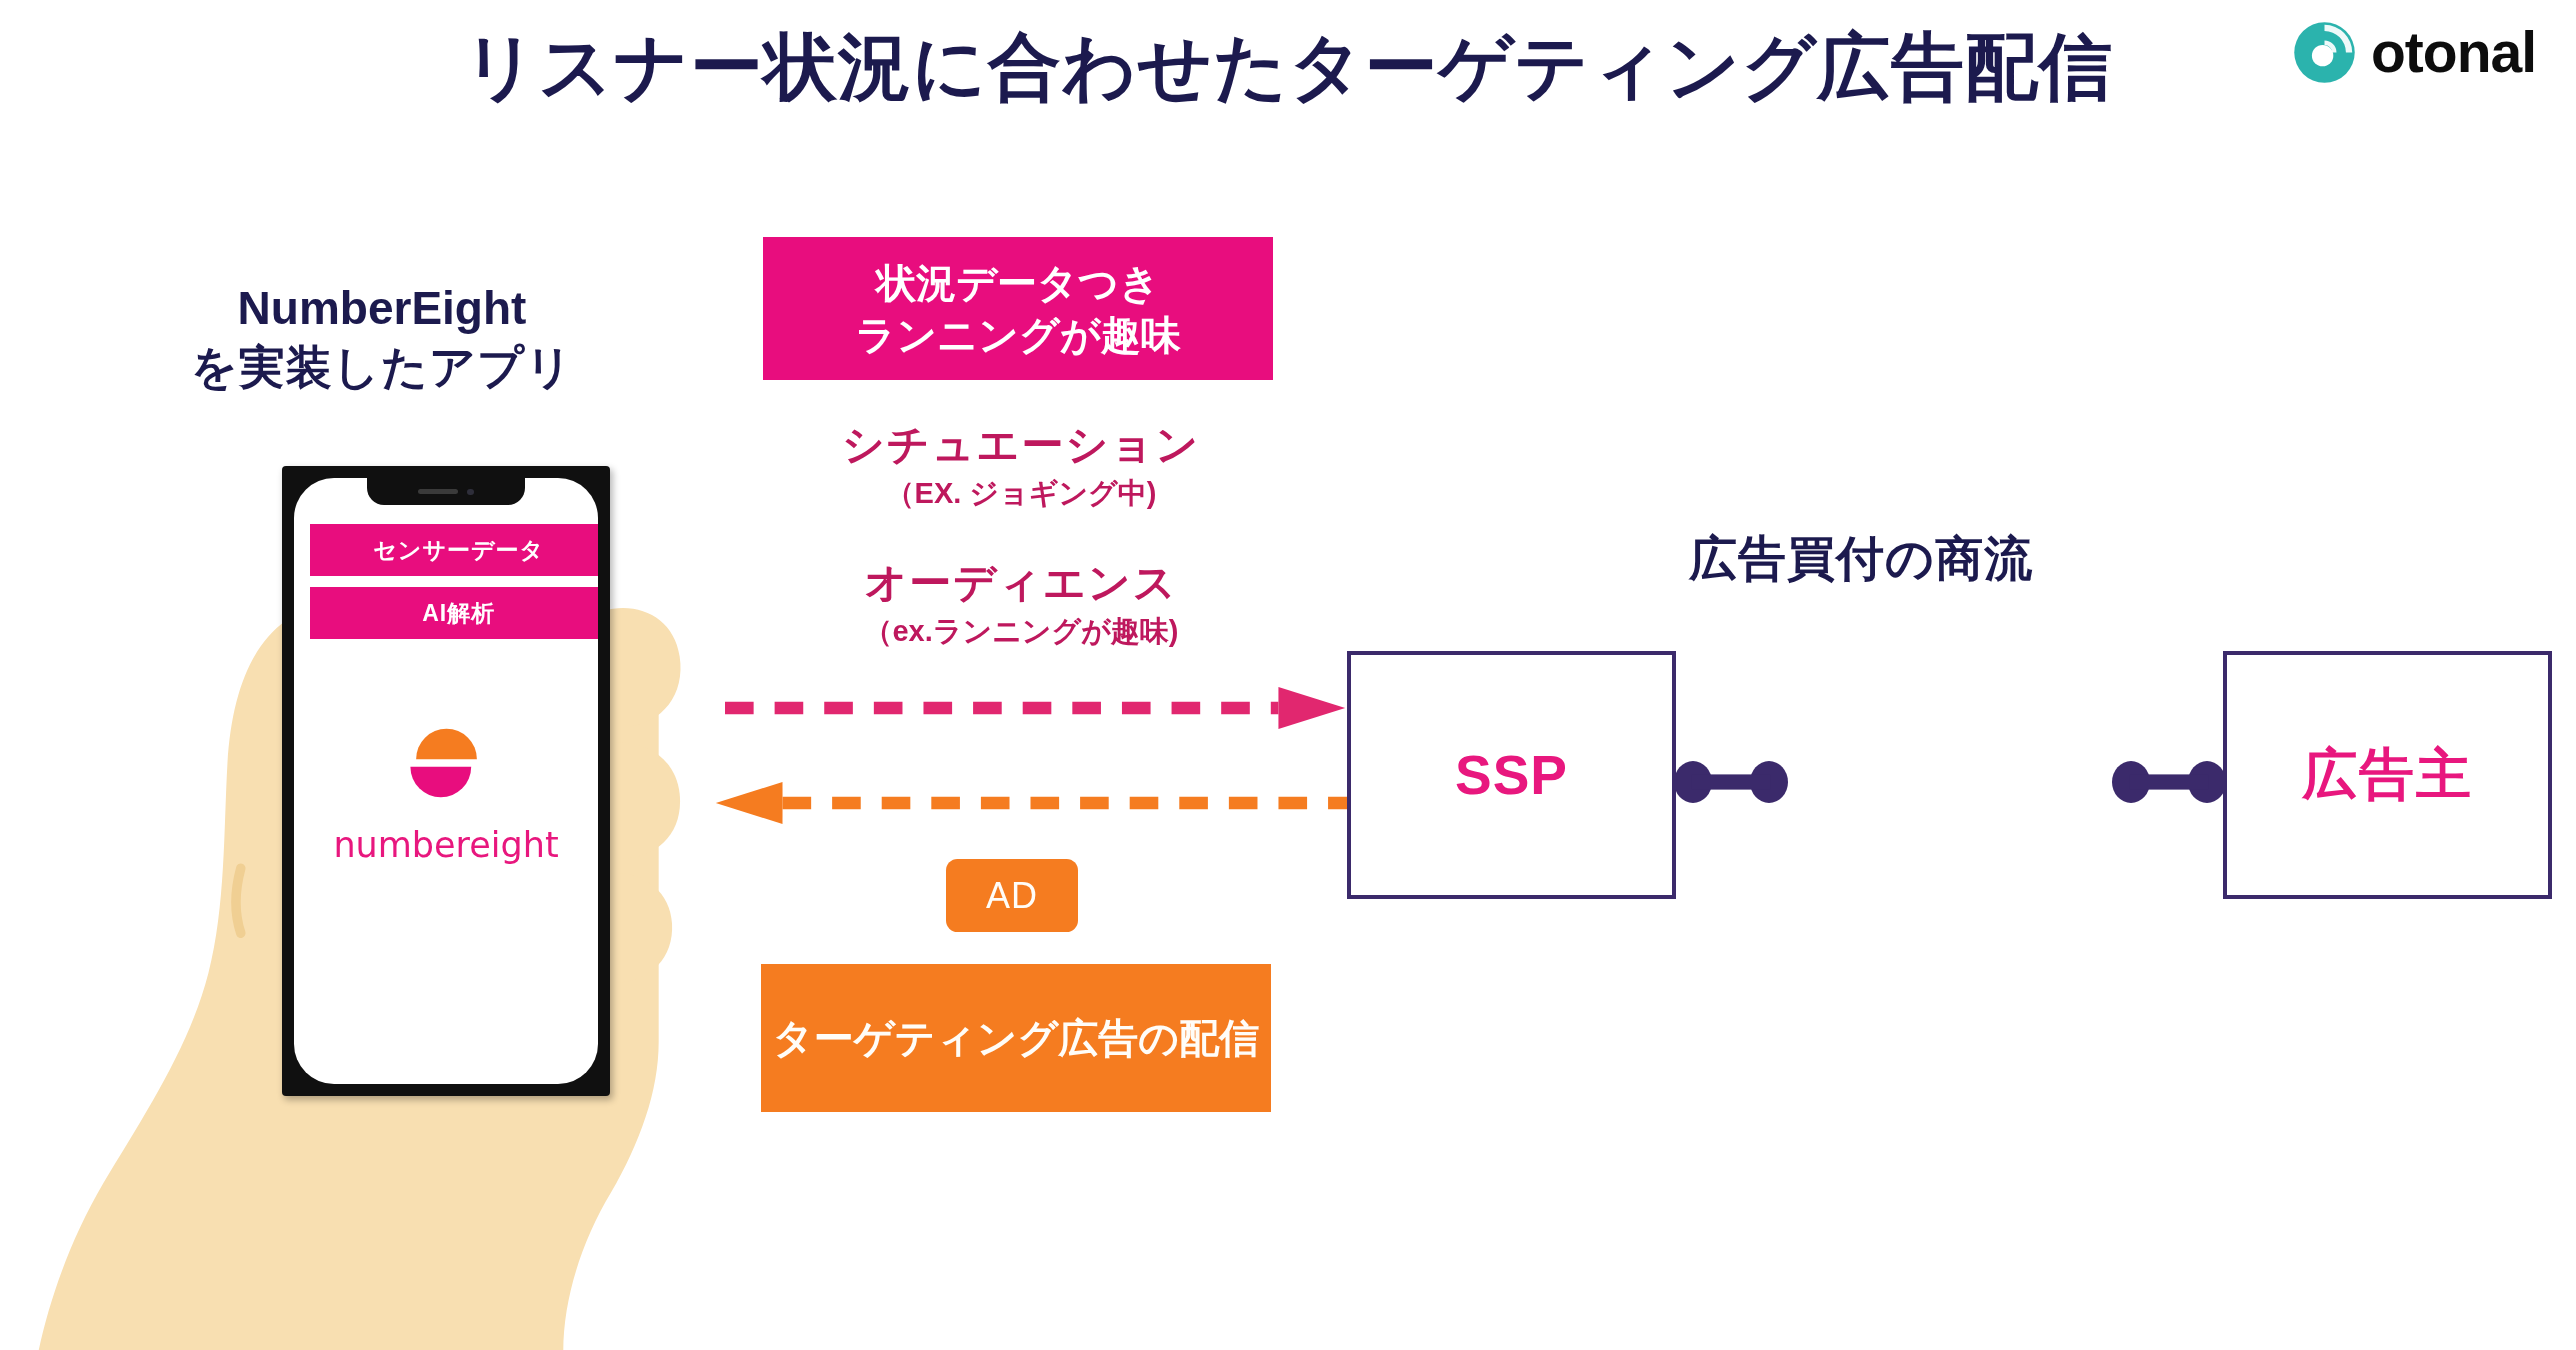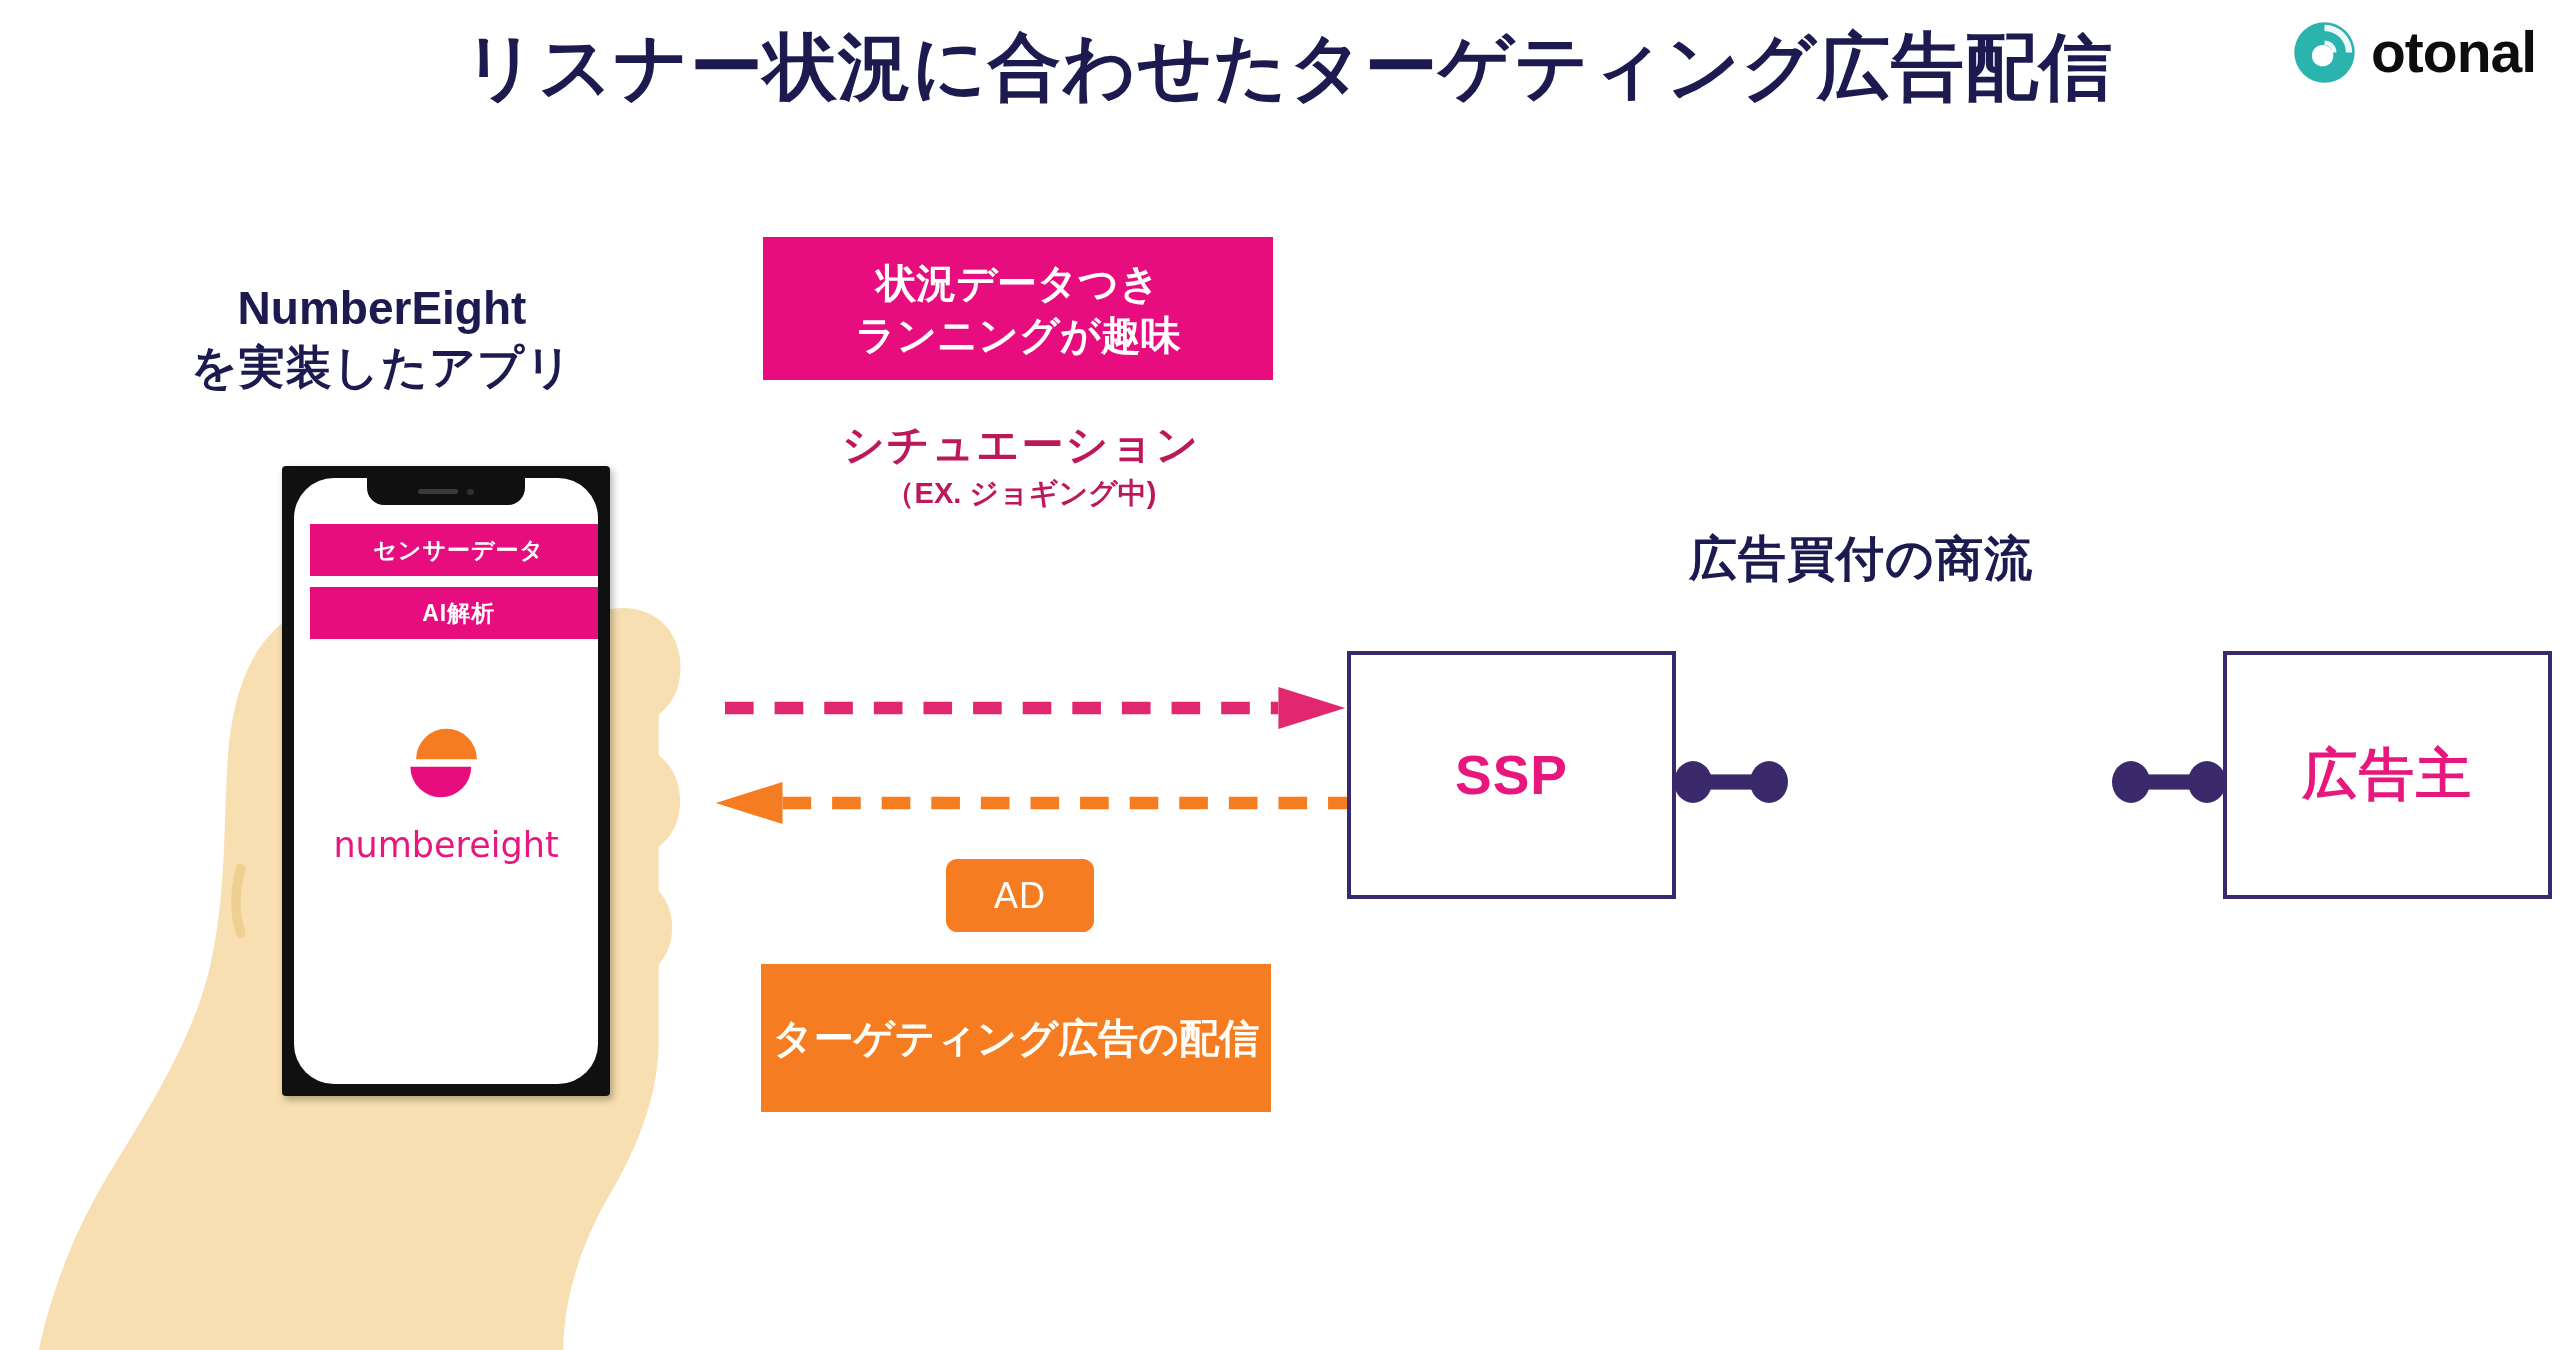--- a/index.html
+++ b/index.html
@@ -129,21 +129,21 @@
 
   
   #arrow-request, #arrow-ad { position: absolute; }
   #arrow-request { left: 725px; top: 687px; width: 625px; height: 42px; }
   #arrow-ad      { left: 711px; top: 782px; width: 639px; height: 42px; }
 
   
   #ad-badge {
     position: absolute;
     left: 946px; top: 859px;
-    width: 148px; height: 73px;
+    width: 132px; height: 73px;
     background: #f57c20;
     border-radius: 11.4px;
     color: #fffdf8;
     font-size: 36px;
     display: flex; align-items: center; justify-content: center;
     letter-spacing: 1px;
   }
 
   
   #delivery-banner {
@@ -256,20 +256,24 @@
 
   <div id="request-banner">
     <div>状況データつき</div>
     <div>ランニングが趣味</div>
   </div>
 
   <div class="annotation" id="annotation-situation">
     <div class="head">シチュエーション</div>
     <div class="sub">（EX. ジョギング中)</div>
   </div>
+  <div class="annotation" id="annotation-audience">
+    <div class="head">オーディエンス</div>
+    <div class="sub">（ex.ランニングが趣味)</div>
+  </div>
 
   <svg id="arrow-request" viewBox="0 0 655 44">
     <line x1="0" y1="22" x2="580" y2="22" stroke="#e1276f" stroke-width="13" stroke-dasharray="30 22" stroke-linecap="butt"></line>
     <polygon points="580,0 650,22 580,44" fill="#e1276f"></polygon>
   </svg>
   <svg id="arrow-ad" viewBox="0 0 670 44">
     <line x1="75" y1="22" x2="670" y2="22" stroke="#f57c20" stroke-width="13" stroke-dasharray="30 22" stroke-linecap="butt"></line>
     <polygon points="75,0 5,22 75,44" fill="#f57c20"></polygon>
   </svg>
 

